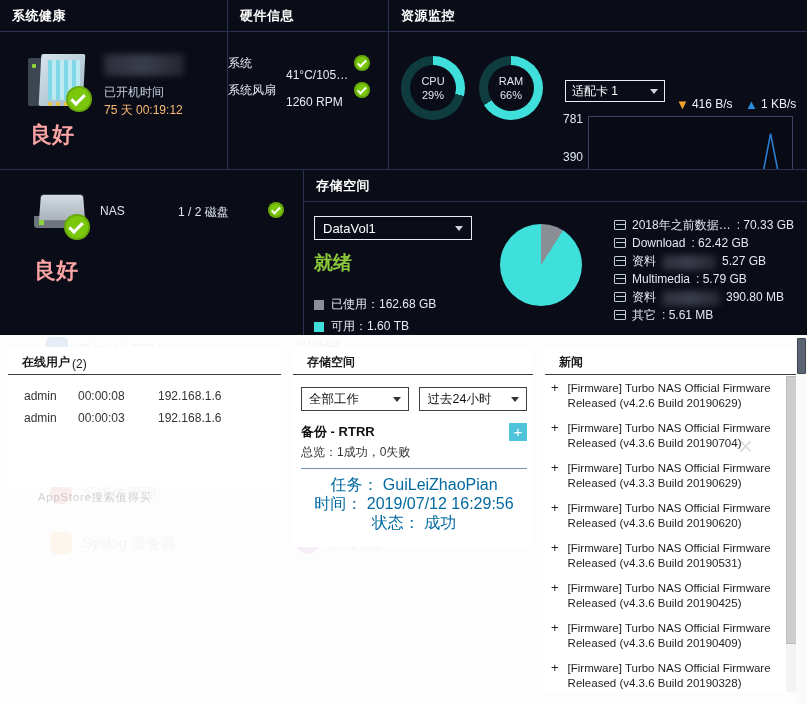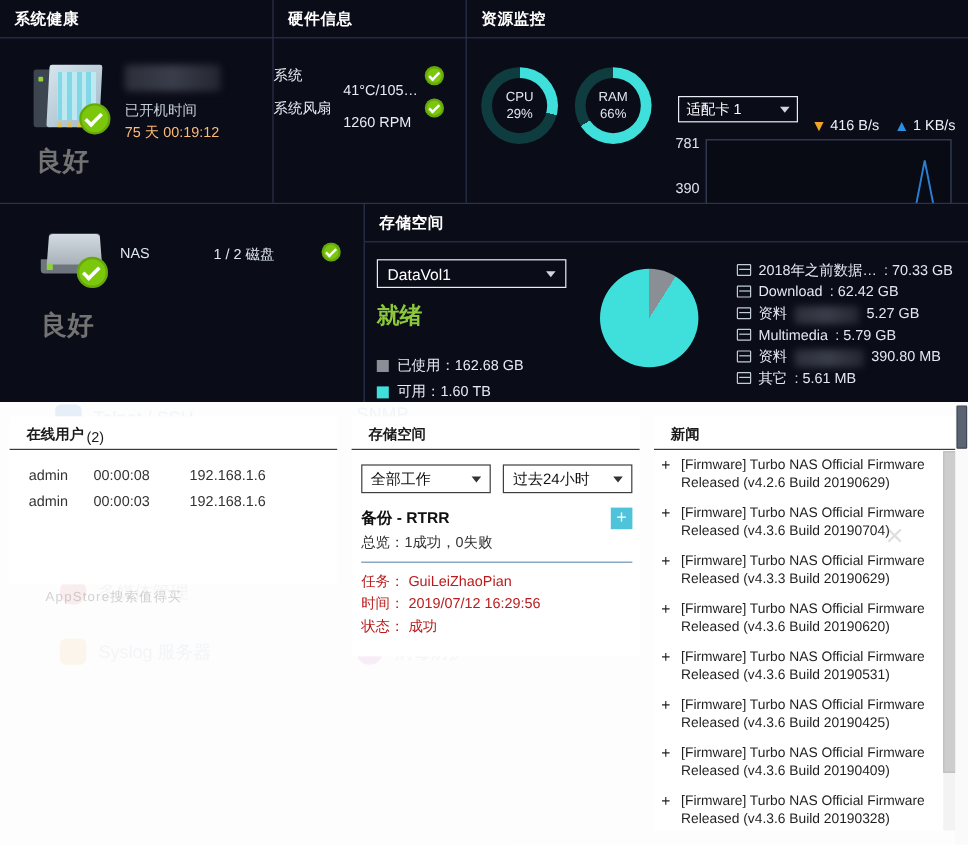--- a/index.html
+++ b/index.html
@@ -48,21 +48,21 @@
   .chk::after {
     content: ""; position: absolute; left: 28%; top: 46%;
     width: 34%; height: 16%; border-left: 2px solid #fff; border-bottom: 2px solid #fff;
     transform: rotate(-45deg) translate(-6%,-6%); transform-origin: center;
   }
   .chk.big { width: 26px; height: 26px; }
   .chk.big::after { width: 11px; height: 5px; border-width: 3px; left: 6px; top: 8px; }
   .chk.sm { width: 16px; height: 16px; }
   .chk.sm::after { width: 7px; height: 3px; border-width: 2px; left: 4px; top: 5px; }
   .health-lbl {
-    position: absolute; left: 30px; top: 88px; color: #737373;
+    position: absolute; left: 30px; top: 88px; color: #fca5a5;
     font-size: 22px; font-weight: bold;
   }
   .blurbar {
     position: absolute; border-radius: 3px;
     background: linear-gradient(90deg,#2c2f3a,#3a3e4b,#23262f);
     filter: blur(3px);
   }
   .uptime-lbl { position: absolute; left: 104px; top: 52px; color: #c8cfdc; font-size: 12px; }
   .uptime-val { position: absolute; left: 104px; top: 70px; color: #fdba74; font-size: 12px; }
 
@@ -152,21 +152,21 @@
     padding: 0 7px; font-size: 12.5px; color: #111;
   }
   .sel .cap { flex: 1; }
   .caret-d { width: 0; height: 0; border-left: 4px solid transparent; border-right: 4px solid transparent;
     border-top: 5px solid #333; }
   .task-title { font-size: 13px; font-weight: bold; color: #111; }
   .task-sum { font-size: 12px; color: #333; margin-top: 3px; }
   .plus-btn { width: 18px; height: 18px; background: #4ec3d9; color: #fff; font-size: 15px;
     line-height: 17px; text-align: center; }
   .task-sep { height: 1px; background: #6d93b5; margin: 7px 0 6px; }
-  .task-kv { font-size: 12px; color: #b91c1c; line-height: 19px; }
+  .task-kv { font-size: 16px; color: #0369a1; line-height: 19px; text-align: center; }
 
   #lp-news { left: 545px; top: 12px; width: 252px; height: 345px; }
   .news-list { position: absolute; left: 0; top: 29px; right: 12px; bottom: 0; overflow: hidden; }
   .news-item { display: flex; gap: 9px; padding: 5px 2px 5px 6px; font-size: 11.5px;
     color: #1f1f1f; line-height: 15px; }
   .news-plus { color: #222; font-size: 13px; line-height: 14px; flex: none; }
   .news-sb { position: absolute; right: 0; top: 29px; width: 11px; bottom: 0; background: #f3f3f3; }
   .news-thumb { position: absolute; right: 0; top: 0; width: 11px; height: 268px;
     background: #cdcdcd; border: 1px solid #bdbdbd; }
 

